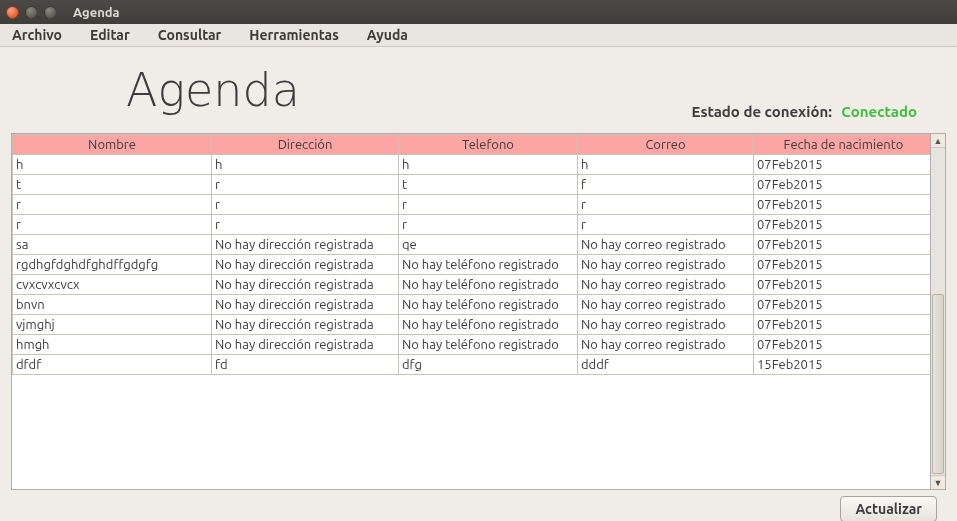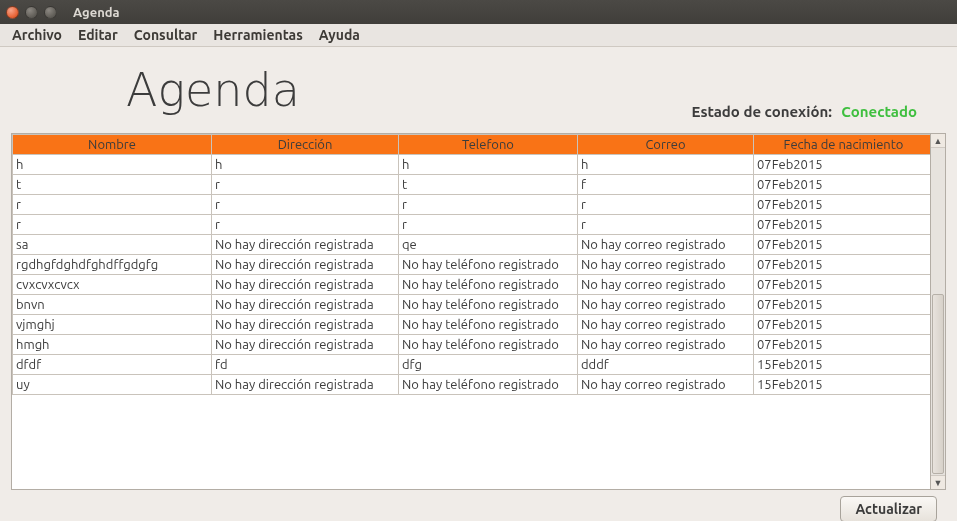--- a/index.html
+++ b/index.html
@@ -32,21 +32,21 @@
   .tb-close { background: radial-gradient(circle at 35% 30%, #f6a48a, #e9683c 60%, #c34718); }
   .tb-min, .tb-max { background: radial-gradient(circle at 35% 30%, #8c8882, #5e5b55 70%); }
   .tb-title { margin-left: 10px; font-size: 13px; }
   .menubar {
     height: 23px;
     background: #e9e5e1;
     border-bottom: 1px solid #cfc9c2;
     display: flex;
     align-items: center;
     padding: 0 6px;
-    gap: 4px;
+    gap: 16px;
   }
   .menu-item {
     padding: 2px 6px;
     font-size: 14px;
     font-weight: bold;
     color: #3d3a36;
     cursor: default;
   }
   .content {
     position: relative;
@@ -89,21 +89,21 @@
     padding: 1px 3px 2px 3px;
     font-size: 13px;
     text-align: left;
     white-space: nowrap;
     overflow: hidden;
     text-overflow: clip;
     height: 18px;
     line-height: 16px;
   }
   th {
-    background: #f97316;
+    background: #fca5a5;
     font-weight: normal;
     text-align: center;
     color: #3c3c3c;
     height: 20px;
   }
   .col-nombre   { width: 199px; }
   .col-direccion{ width: 187px; }
   .col-telefono { width: 179px; }
   .col-correo   { width: 176px; }
   .col-fecha    { width: 180px; }
@@ -269,27 +269,20 @@
               <td>No hay correo registrado</td>
               <td>07Feb2015</td>
             </tr>
             <tr>
               <td>dfdf</td>
               <td>fd</td>
               <td>dfg</td>
               <td>dddf</td>
               <td>15Feb2015</td>
             </tr>
-            <tr>
-              <td>uy</td>
-              <td>No hay dirección registrada</td>
-              <td>No hay teléfono registrado</td>
-              <td>No hay correo registrado</td>
-              <td>15Feb2015</td>
-            </tr>
           </tbody>
       </table>
     </div>
     <div class="vscroll">
       <div class="arrow top">▲</div>
       <div class="thumb"></div>
       <div class="arrow bot">▼</div>
     </div>
   </div>
 

